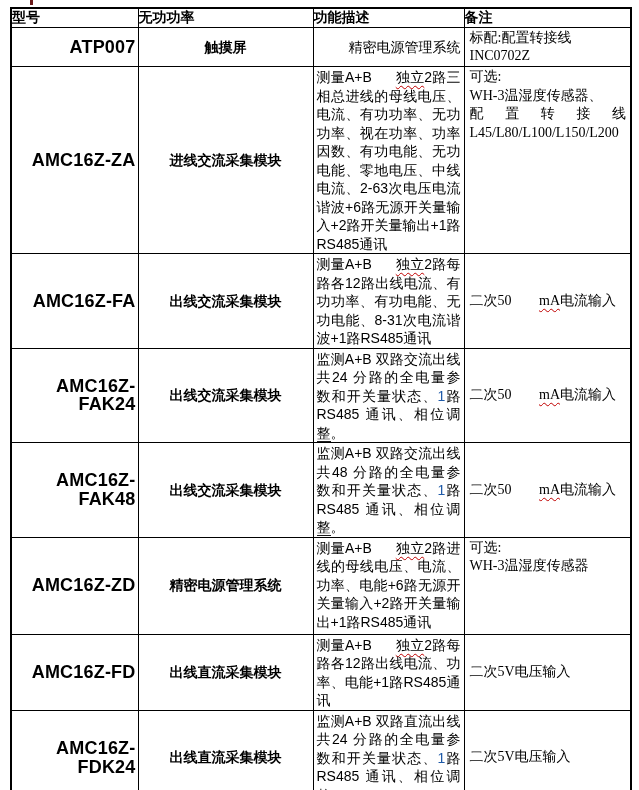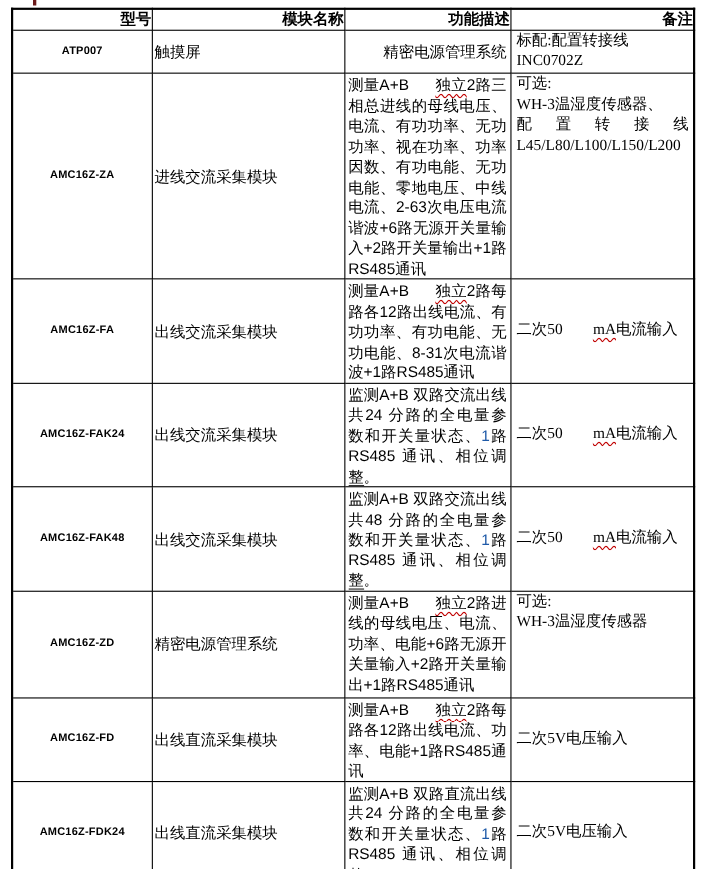--- a/index.html
+++ b/index.html
@@ -2,24 +2,24 @@
 <html><head>
 <meta charset="utf-8">
 <style>
   html,body{margin:0;padding:0;background:#ffffff;}
   body{width:639px;height:790px;position:relative;font-family:"Liberation Sans",sans-serif;color:#000;}
   .doc{position:absolute;inset:0;background:#fff;}
   .stray-mark{position:absolute;left:30px;top:0;width:3px;height:5px;background:#6b1a1a;}
   table.spec{position:absolute;left:10px;top:7px;width:620px;border-collapse:collapse;table-layout:fixed;border:2px solid #000;}
   col.c1{width:127px;} col.c2{width:175px;} col.c3{width:151px;} col.c4{width:167px;}
   th,td{border:1.5px solid #000;padding:0 2px;vertical-align:middle;overflow:hidden;}
-  th{font-weight:bold;font-size:14px;height:18px;text-align:right;padding:0;}
+  th{font-weight:bold;font-size:14px;height:18px;text-align:left;padding:0;}
   td{font-size:14px;line-height:18.5px;}
-  td.model{text-align:center;font-weight:bold;font-size:10px;letter-spacing:0.2px;}
-  td.module{text-align:left;}
+  td.model{text-align:right;font-weight:bold;font-size:18px;letter-spacing:0.2px;}
+  td.module{text-align:center;font-weight:bold;}
   td.desc{text-align:justify;text-justify:inter-ideograph;padding:0 3px;}
   td.remark{padding:0 4px 0 5px;font-family:Liberation Serif, serif;}
   tbody tr:nth-child(1) td{height:38px;}
   tbody tr:nth-child(2) td{height:185px;}
   tbody tr:nth-child(3) td{height:91px;}
   tbody tr:nth-child(4) td{height:91px;}
   tbody tr:nth-child(5) td{height:91px;}
   tbody tr:nth-child(6) td{height:95px;}
   tbody tr:nth-child(7) td{height:74px;}
   tbody tr:nth-child(8) td{height:93px;}
@@ -42,21 +42,21 @@
   <table class="spec">
     <colgroup>
       <col class="c1">
         <col class="c2">
         <col class="c3">
         <col class="c4">
     </colgroup>
     <thead>
       <tr>
         <th>型号</th>
-        <th>模块名称</th>
+        <th>无功功率</th>
         <th>功能描述</th>
         <th>备注</th>
       </tr>
     </thead>
     <tbody>
         <tr>
           <td class="model">ATP007</td>
           <td class="module">触摸屏</td>
           <td class="desc"><span>精密电源管理系统</span></td>
           <td class="remark">

